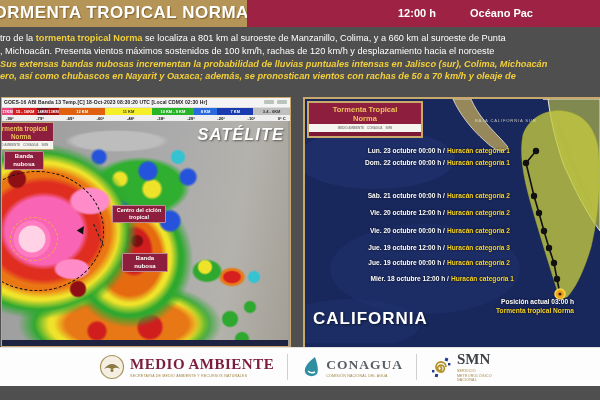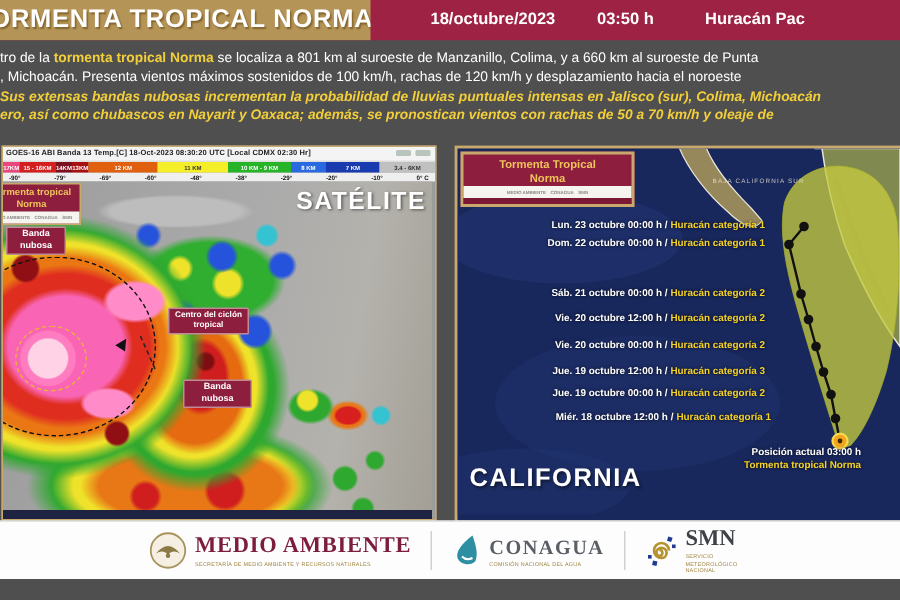--- a/index.html
+++ b/index.html
@@ -82,21 +82,21 @@
       radial-gradient(ellipse 13px 9px at 230px 156px, #d81f1f 0 60%, rgba(0,0,0,0) 75%),
       radial-gradient(ellipse 18px 13px at 230px 156px, #e87716 0 60%, rgba(0,0,0,0) 78%),
       radial-gradient(circle at 228px 198px, #2fa82f 0 7px, rgba(0,0,0,0) 9px),
       radial-gradient(circle at 248px 186px, #2fa82f 0 5px, rgba(0,0,0,0) 7px),
       radial-gradient(circle at 240px 218px, #2fa82f 0 6px, rgba(0,0,0,0) 8px),
       
       linear-gradient(100deg, #9c9c9c 0%, #ababab 55%, #b4b2ac 78%, #a39f96 100%);
     overflow:hidden;}
   .sat-img::after{content:"";position:absolute;left:0;bottom:0;width:100%;height:6px;background:#1d2340;}
   .sat-name{position:absolute;right:4px;top:4px;font-size:16.5px;font-weight:800;color:#fff;
-            letter-spacing:1px;text-shadow:1px 1px 2px rgba(0,0,0,.5);}
+            letter-spacing:1px;text-shadow:1px 1px 2px rgba(0,0,0,.5);font-style:italic;}
   .maroon-tag{position:absolute;background:#8e1e3e;border:1px solid #c08a97;color:#fff;font-weight:700;
               text-align:center;border-radius:1px;padding:1px 2px;}
   .tag-banda1{left:2px;top:30px;width:34px;font-size:6px;line-height:7.5px;}
   .tag-centro{left:110px;top:84px;width:48px;font-size:5.5px;line-height:6.8px;}
   .tag-banda2{left:120px;top:132px;width:40px;font-size:6px;line-height:7.5px;}
   .sat-box{position:absolute;left:-14px;top:1px;width:64px;background:#8e1e3e;border:1px solid #c9a96b;}
   .sat-box-title{color:#eec35c;font-size:6.3px;font-weight:700;text-align:center;line-height:7.5px;padding:2px 1px 1px;}
   .logo-strip{height:8px;background:#f6f4ef;display:flex;align-items:center;justify-content:center;gap:3px;overflow:hidden;}
   .logo-strip span{font-size:3px;color:#8a8a8a;white-space:nowrap;font-weight:700;}
   .dash-ellipse{position:absolute;left:-32px;top:50px;width:132px;height:118px;border:1.6px dashed #111;
@@ -144,23 +144,22 @@
 </style>
 </head>
 <body>
 
 <div class="page">
 
   <div class="hdr">
     <div class="hdr-gold">
       <span class="hdr-title">TORMENTA TROPICAL NORMA</span>
     </div>
-    <span class="hdr-meta hm-date">18/octubre/2023</span>
-    <span class="hdr-meta hm-time">03:50 h</span>
-    <span class="hdr-meta hm-region">Huracán Pac</span>
+    <span class="hdr-meta hm-time">12:00 h</span>
+    <span class="hdr-meta hm-region">Océano Pac</span>
   </div>
 
   <div class="bulletin">
     <div class="bl"><span>tro de la </span><span class="hl">tormenta tropical Norma</span><span> se localiza a 801 km al suroeste de Manzanillo, Colima, y a 660 km al suroeste de Punta</span></div>
     <div class="bl">, Michoacán. Presenta vientos máximos sostenidos de 100 km/h, rachas de 120 km/h y desplazamiento hacia el noroeste</div>
     <div class="bl yl">Sus extensas bandas nubosas incrementan la probabilidad de lluvias puntuales intensas en Jalisco (sur), Colima, Michoacán</div>
     <div class="bl yl">ero, así como chubascos en Nayarit y Oaxaca; además, se pronostican vientos con rachas de 50 a 70 km/h y oleaje de</div>
   </div>
 
   <div class="sat">

